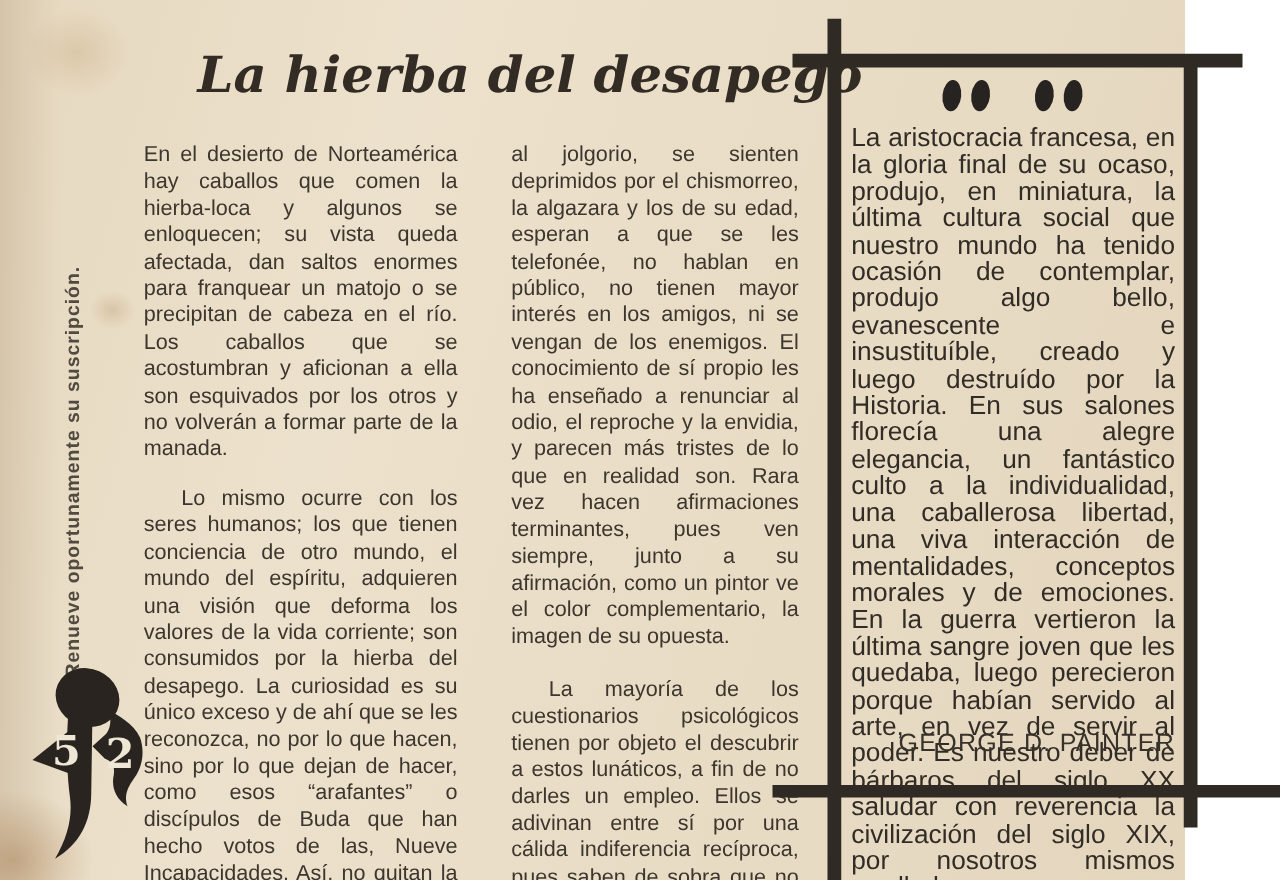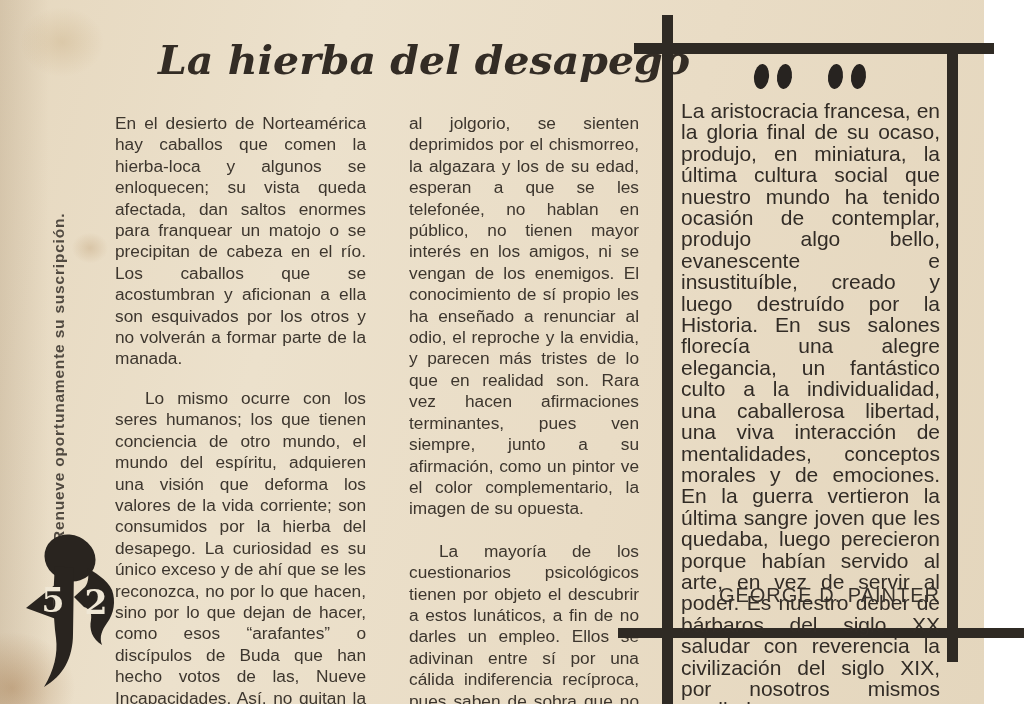--- a/index.html
+++ b/index.html
@@ -7,21 +7,20 @@
   .page{
     position:relative;width:948px;height:704px;
     background:
       radial-gradient(90px 80px at 12px 688px, rgba(150,100,50,.38), rgba(150,100,50,0) 70%),
       radial-gradient(60px 50px at 62px 42px, rgba(170,130,70,.20), rgba(170,130,70,0) 70%),
       radial-gradient(26px 22px at 90px 248px, rgba(160,115,60,.22), rgba(160,115,60,0) 70%),
       linear-gradient(to right, rgba(120,90,55,.16), rgba(120,90,55,0) 5%),
       linear-gradient(105deg,#e6d8bf 0%,#ece1cc 30%,#e9dcc5 62%,#e4d6bd 100%);
     font-family:"Liberation Sans",sans-serif;
     color:#3a342c;
-    padding-left:36px;
   }
   .title{
     position:absolute;left:158px;top:36px;width:520px;margin:0;
     font-family:"DejaVu Serif",serif;font-style:italic;font-weight:bold;
     font-size:41px;letter-spacing:0px;color:#332c25;transform:scaleY(.97);
     white-space:nowrap;
   }
   .col{position:absolute;top:95px;font-size:17.3px;line-height:21.4px;
     text-align:justify;color:#3d362e;}
   .col p{margin:18px;}

